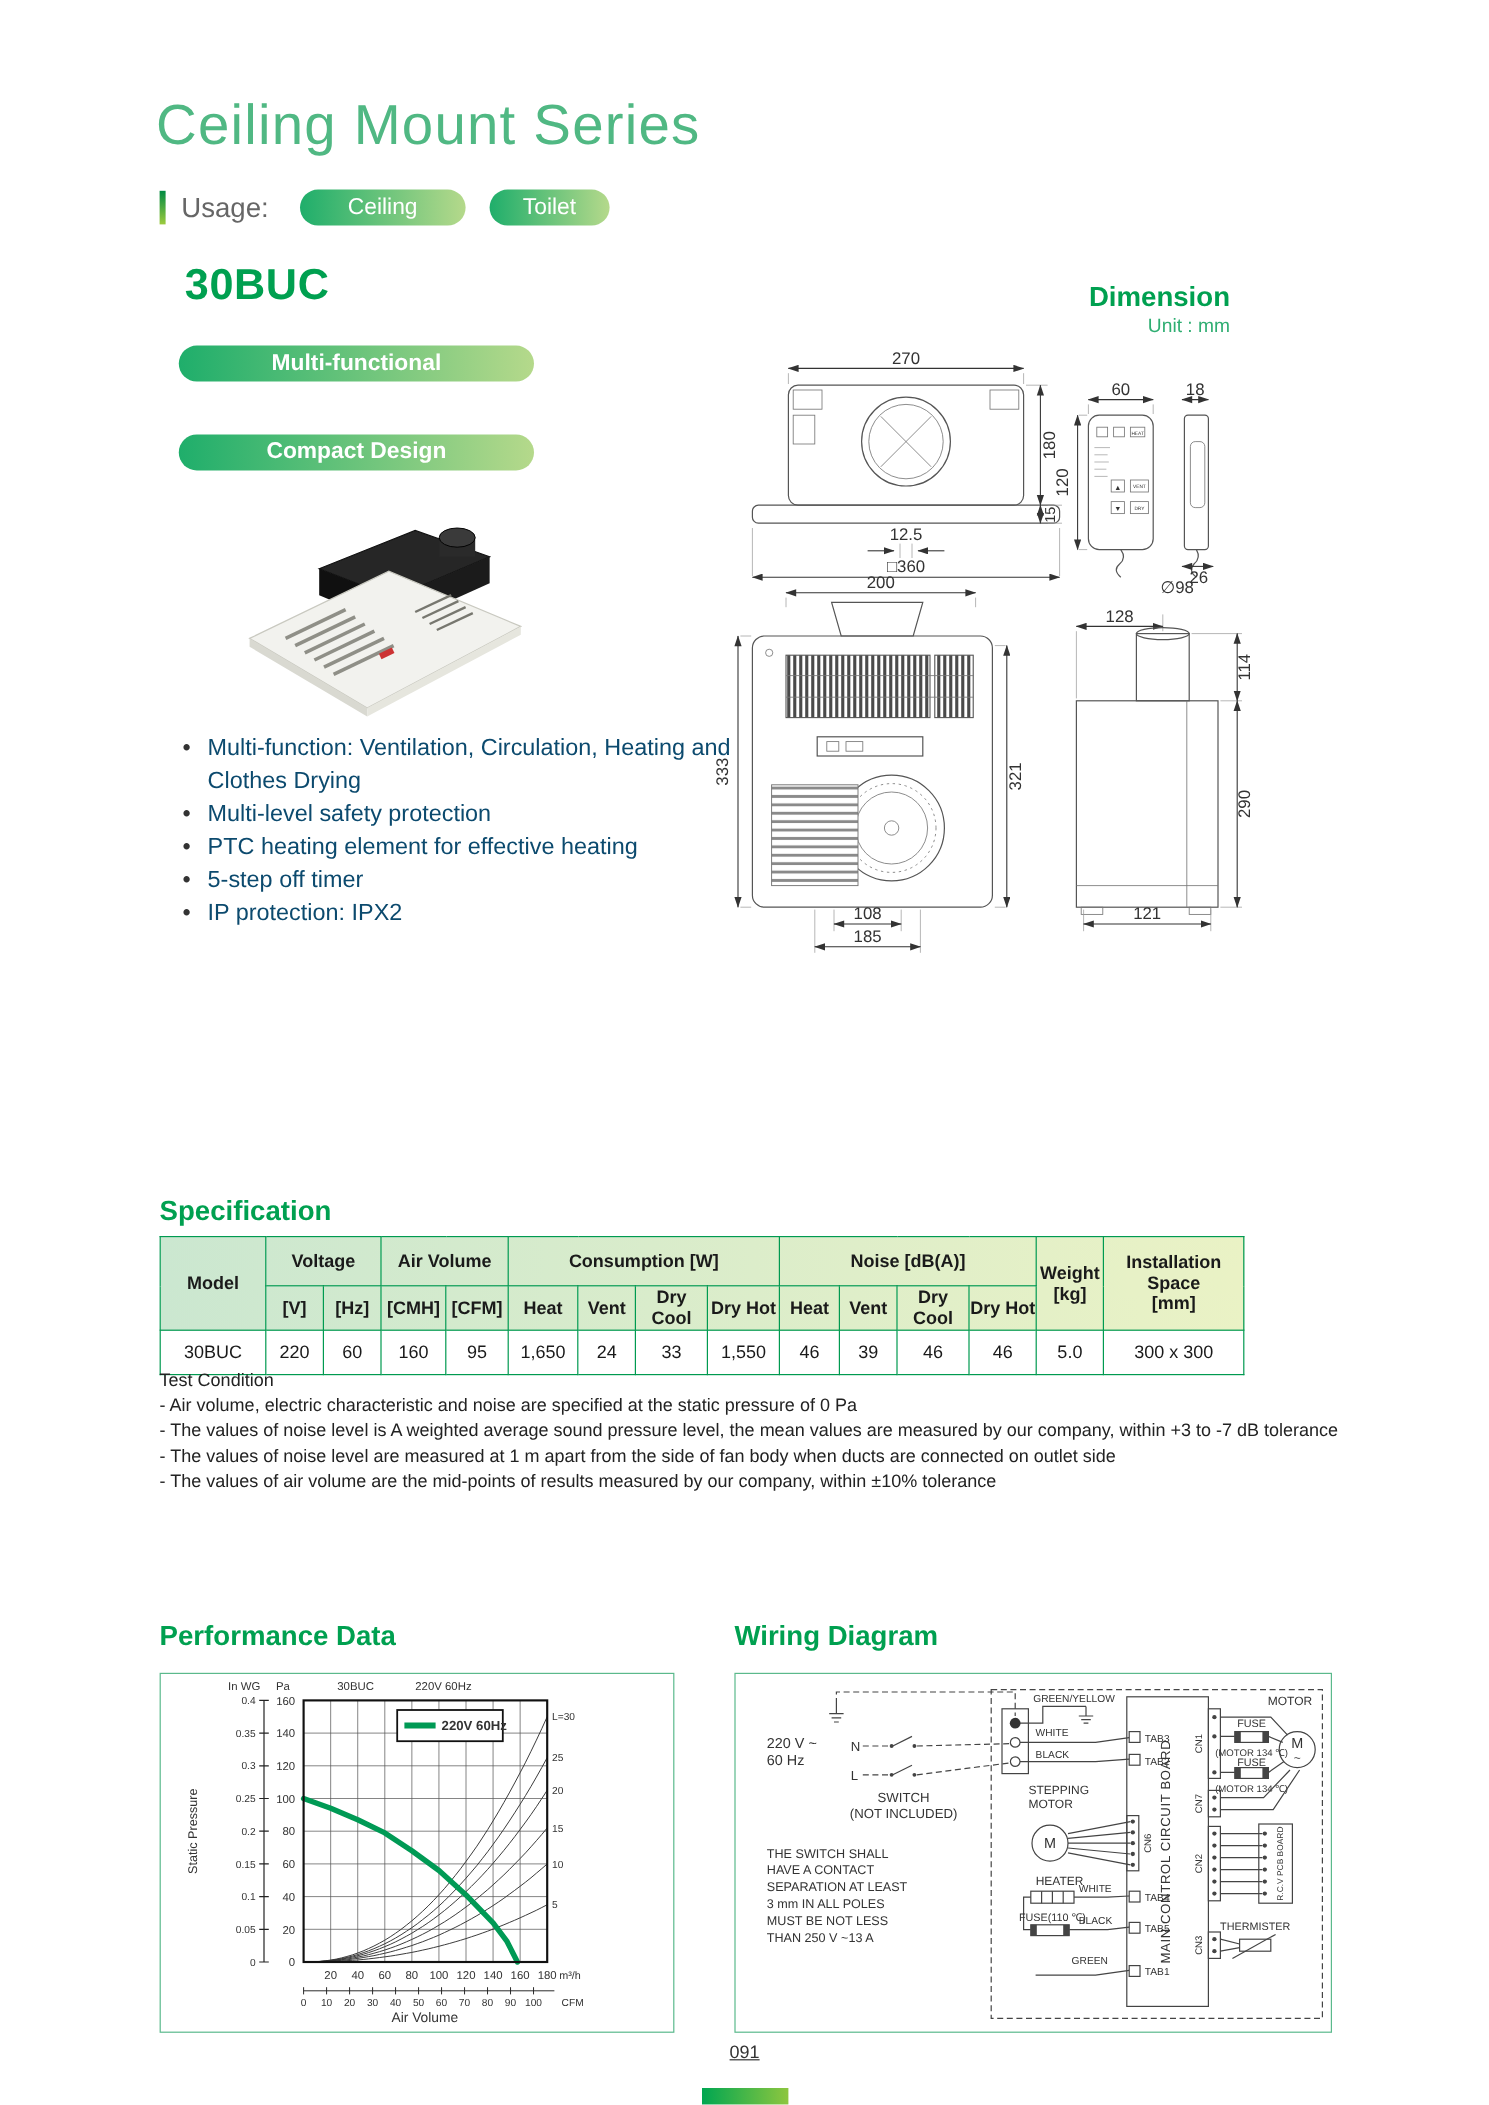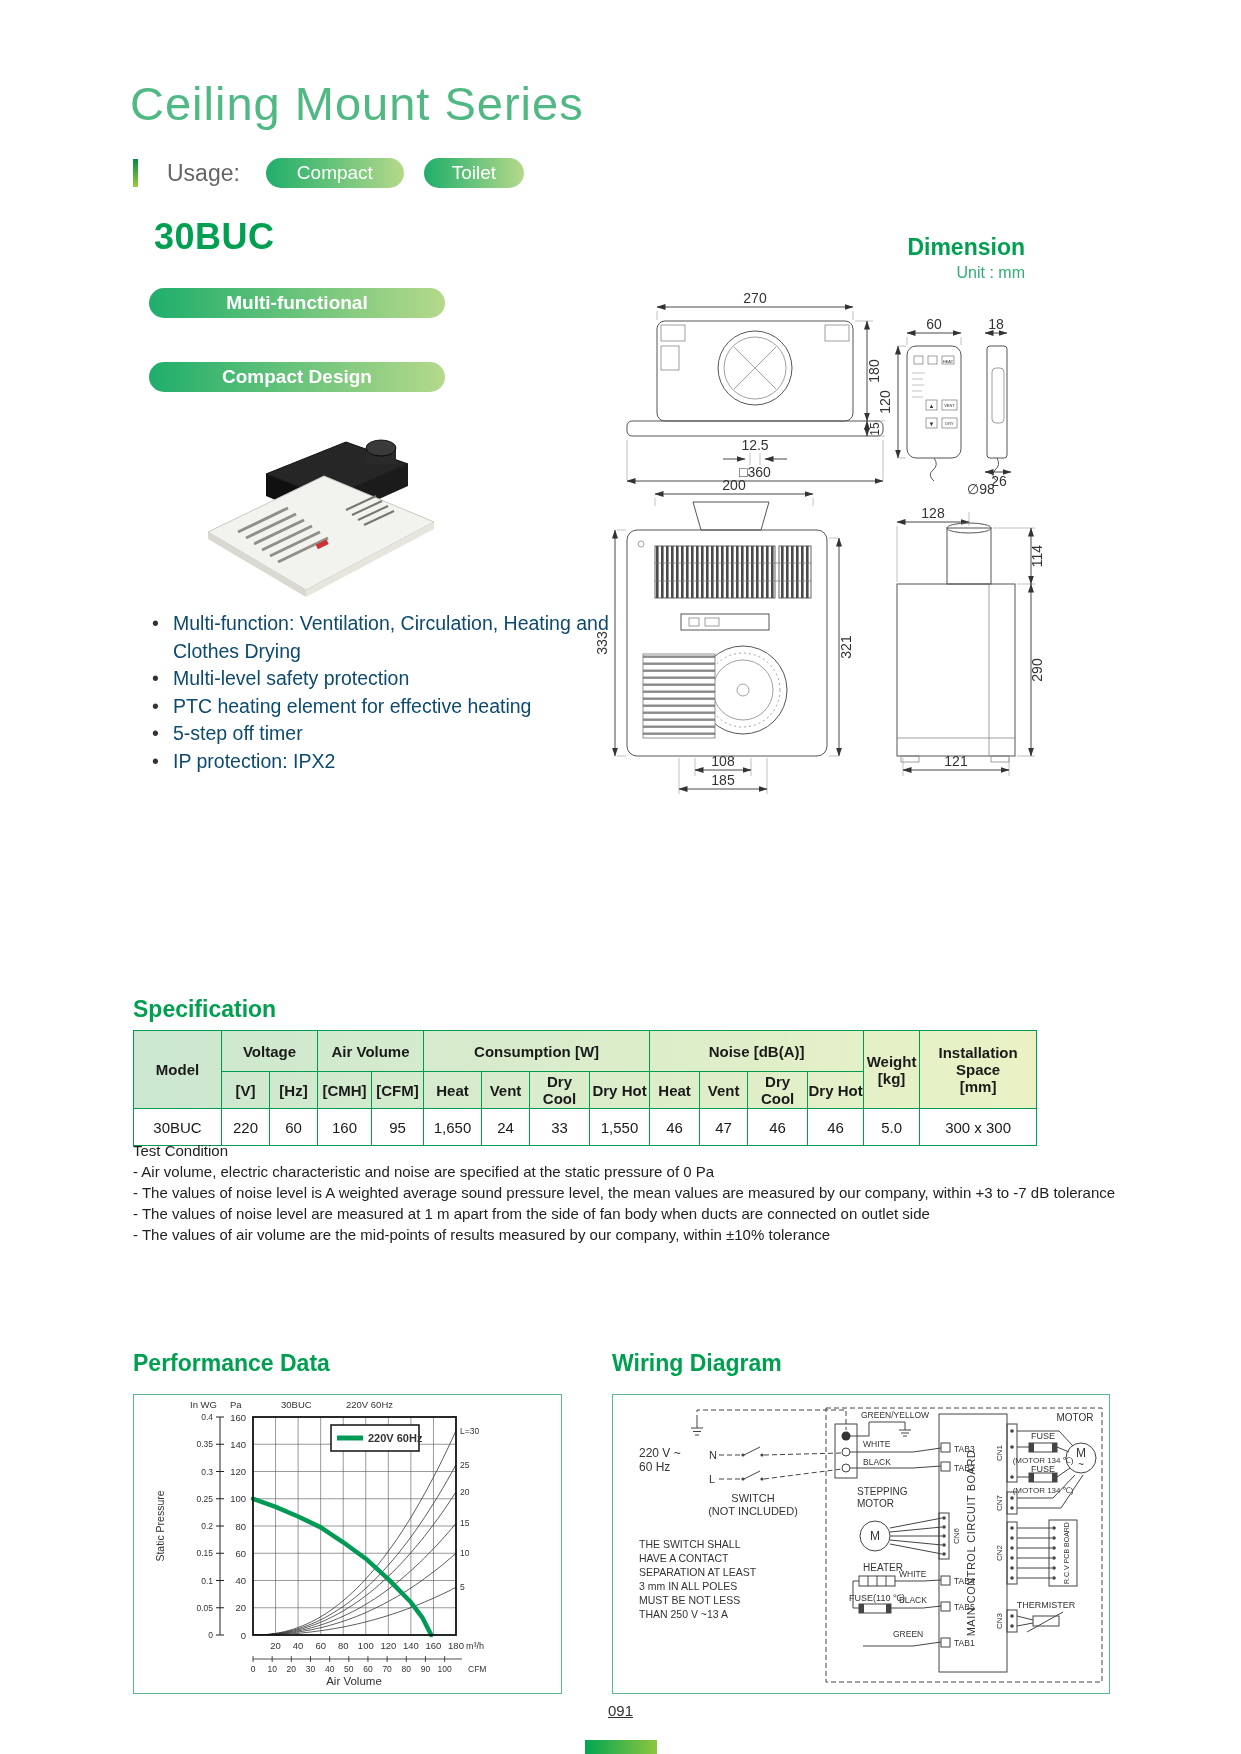--- a/index.html
+++ b/index.html
@@ -4,21 +4,21 @@
 <style>
   html,body{margin:0;padding:0;background:#fff;}
   .page{position:relative;width:1241px;height:1754px;background:#fff;font-family:"Liberation Sans",sans-serif;overflow:hidden;}
   .abs{position:absolute;}
   svg{font-family:"Liberation Sans",sans-serif;}
   svg text{fill:#333;}
 
   .title{left:130px;top:76px;font-size:47px;color:#50b883;font-weight:300;letter-spacing:1px;}
   .usage-row{left:133px;top:158px;display:flex;align-items:center;}
   .usage-bar{width:5px;height:28px;background:linear-gradient(180deg,#008a42,#9ccb3f);}
-  .usage-label{font-size:23px;color:#666;margin-left:29px;}
+  .usage-label{font-size:23px;color:#666;margin-left:13px;}
   .pill{border-radius:999px;background:linear-gradient(90deg,#1fae6b,#b5d98b);color:#fff;display:flex;align-items:center;justify-content:center;}
   .usage-pill{height:30px;font-size:19px;font-weight:400;}
   .pill-bathroom{width:138px;margin-left:26px;}
   .pill-toilet{width:100px;margin-left:20px;}
   .model{left:154px;top:216px;font-size:36px;font-weight:bold;color:#00a050;letter-spacing:0.5px;}
   .dim-head{left:810px;top:234px;width:215px;text-align:right;font-size:23px;font-weight:bold;color:#00a050;}
   .dim-unit{left:810px;top:264px;width:215px;text-align:right;font-size:16px;color:#2fae72;}
   .feature-pill{left:149px;width:296px;height:30px;font-size:19px;font-weight:bold;}
   .bullets{left:150px;top:610px;width:470px;list-style:none;margin:0;padding:0;}
   .bullets li{position:relative;font-size:19.5px;color:#0c4a6e;line-height:27.5px;padding-left:23px;text-indent:0;}
@@ -53,21 +53,21 @@
 </head>
 <body>
 
 <div class="page">
 
   <div class="abs title">Ceiling Mount Series</div>
 
   <div class="abs usage-row">
     <div class="usage-bar"></div>
     <div class="usage-label">Usage:</div>
-    <div class="pill usage-pill pill-bathroom">Compact</div>
+    <div class="pill usage-pill pill-bathroom">Ceiling</div>
     <div class="pill usage-pill pill-toilet">Toilet</div>
   </div>
 
   <div class="abs model">30BUC</div>
   <div class="abs dim-head">Dimension</div>
   <div class="abs dim-unit">Unit : mm</div>
 
   <div class="abs pill feature-pill" style="top:288px">Multi-functional</div>
   <div class="abs pill feature-pill" style="top:362px">Compact Design</div>
 
@@ -318,21 +318,21 @@
         <td>30BUC</td>
         <td>220</td>
         <td>60</td>
         <td>160</td>
         <td>95</td>
         <td>1,650</td>
         <td>24</td>
         <td>33</td>
         <td>1,550</td>
         <td>46</td>
-        <td>47</td>
+        <td>39</td>
         <td>46</td>
         <td>46</td>
         <td>5.0</td>
         <td>300 x 300</td>
       </tr>
     </tbody>
   </table>
 
   <div class="abs testcond">
     <div class="tc-title">Test Condition</div>

